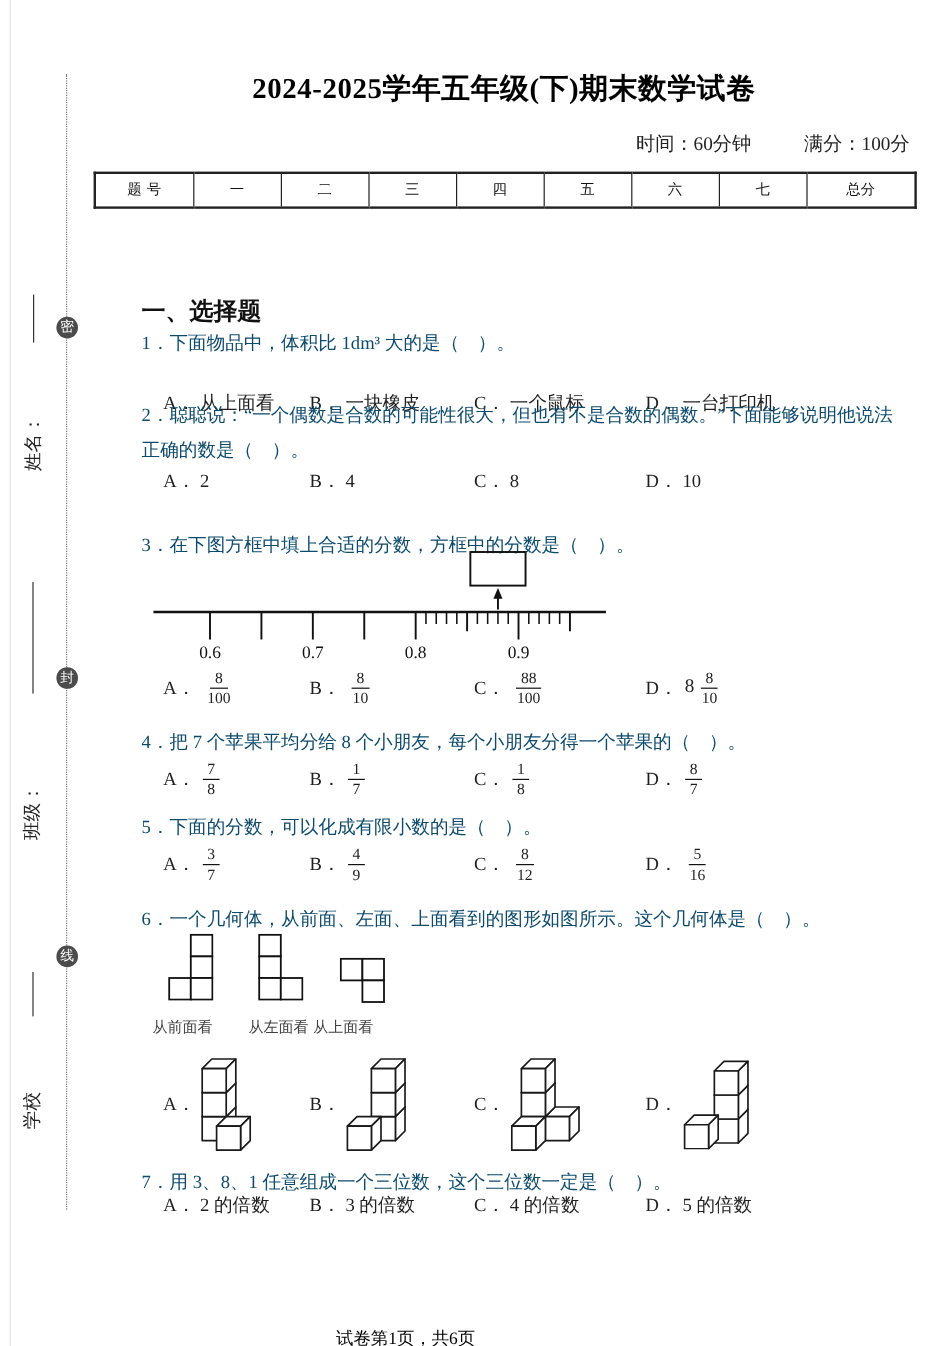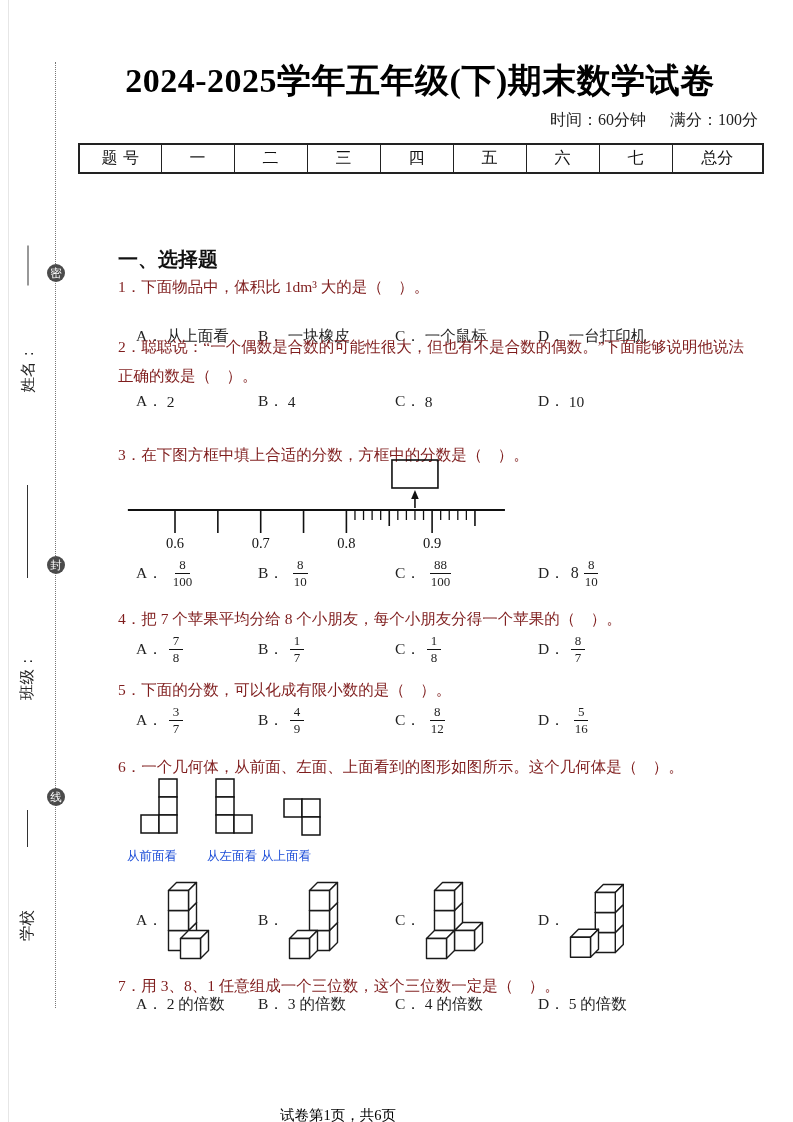--- a/index.html
+++ b/index.html
@@ -16,48 +16,48 @@
          font-size:15.5px;white-space:nowrap;color:#222;}
   .field .fill{display:inline-block;height:1px;border-bottom:1.6px solid #333;}
   .f-name{width:155px;left:-50px;top:302px;}
   .f-name .fill{width:40px;margin-left:60px;}
   .f-class{width:220px;left:-83px;top:577px;}
   .f-class .fill{width:93px;margin-left:75px;}
   .f-school{width:140px;left:-43px;top:858px;}
   .f-school .fill{width:37px;margin-left:63px;}
 
   
-  .title{position:absolute;left:78px;top:58px;width:684px;text-align:center;font-size:34px;
+  .title{position:absolute;left:78px;top:58px;width:684px;text-align:center;font-size:24px;
          font-weight:bold;letter-spacing:0.5px;color:#000;margin:0;}
   .meta{position:absolute;left:400px;top:110px;width:358px;display:flex;justify-content:flex-end;
-        gap:24px;font-size:16px;color:#222;}
+        gap:44px;font-size:16px;color:#222;}
 
   
   .score-table{position:absolute;left:78px;top:143px;width:684px;border-collapse:collapse;
-               table-layout:fixed;font-size:16px;color:#111;}
+               table-layout:fixed;font-size:12px;color:#111;}
   .score-table td{border:1.3px solid #222;height:27px;text-align:center;padding:0;}
   .score-table tr:first-child td{border-top:2px solid #222;}
   .score-table tr:last-child td{border-bottom:2px solid #222;}
   .score-table td:first-child{border-left:2px solid #222;}
   .score-table td:last-child{border-right:2px solid #222;}
   .score-table .sp{letter-spacing:0.35em;text-indent:0.35em;}
 
   
   .sec-head{position:absolute;left:118px;top:246px;font-size:20px;font-weight:bold;margin:0;color:#111;}
-  .qline{position:absolute;font-size:15.5px;line-height:29px;color:#7f1d1d;}
+  .qline{position:absolute;font-size:15.5px;line-height:29px;color:#0c4a6e;}
   .opts{position:absolute;display:grid;grid-template-columns:122px 137px 143px auto;font-size:15.5px;}
   .opt{display:flex;align-items:center;}
   .olabel{margin-right:4px;}
   .frac{display:inline-flex;flex-direction:column;align-items:center;font-size:13px;line-height:1.2;
         vertical-align:middle;margin-left:2px;}
   .frac .num{padding:0 4px;border-bottom:1.3px solid #111;}
   .frac .den{padding:0 4px;}
   .whole{font-size:16px;margin-left:2px;}
   .fig{position:absolute;}
-  .vcap{position:absolute;font-size:12.5px;color:#1d4ed8;}
+  .vcap{position:absolute;font-size:12.5px;color:#404040;}
   .footer{position:absolute;left:280px;top:1075px;font-size:14.5px;color:#000000;margin-top:31px;}
 </style>
 </head>
 <body>
 
 <div class="page">
   <div class="edge-line"></div>
 
   <aside>
     <div class="seal-line"></div>

